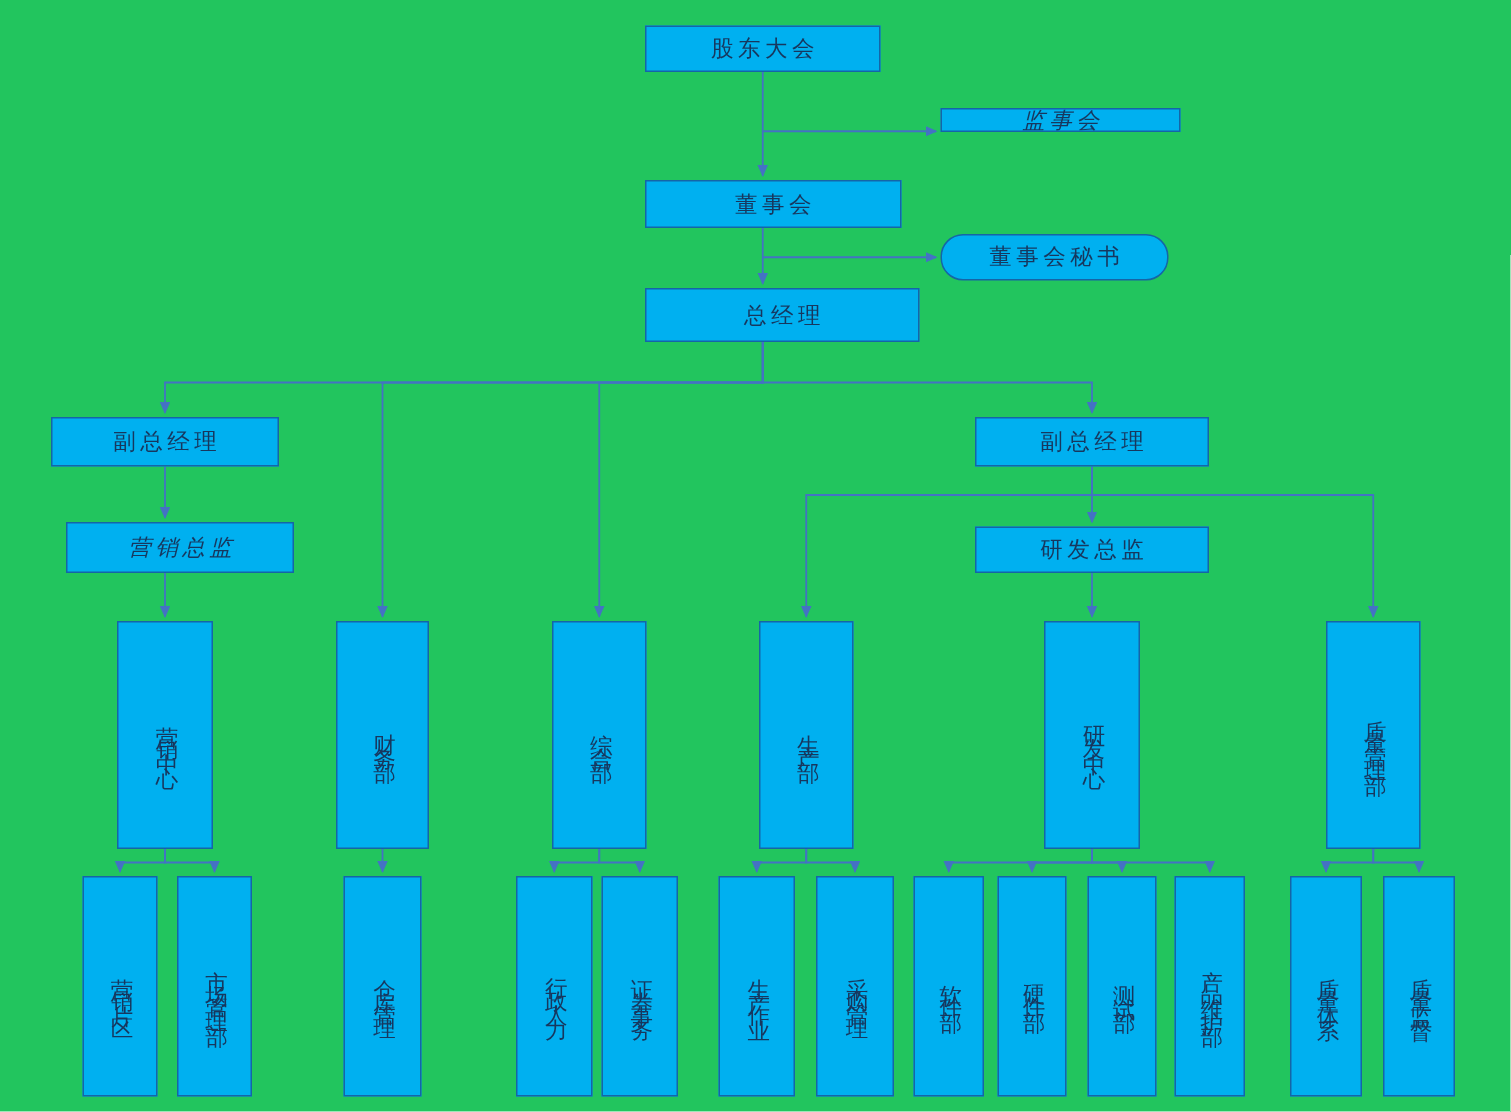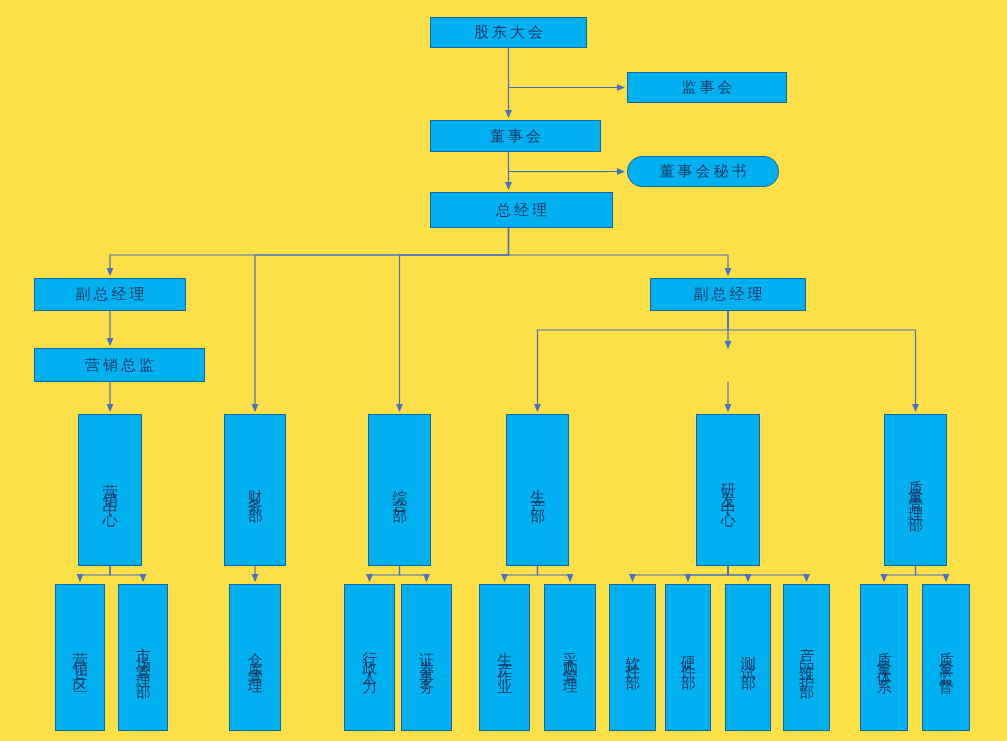--- a/index.html
+++ b/index.html
@@ -40,21 +40,21 @@
     writing-mode: vertical-rl;
     text-orientation: upright;
     letter-spacing: 9px;
     line-height: 1.1;
     white-space: nowrap;
   }
 </style>
 </head>
 <body>
 
-<div id="stage" style="background: #fde047;">
+<div id="stage" style="background: #22c55e;">
   <svg id="edges" width="1007" height="741" viewBox="0 0 1007 741" xmlns="http://www.w3.org/2000/svg">
     <defs>
       <marker id="arrowhead" markerWidth="9" markerHeight="8" refX="7" refY="3.5" orient="auto" markerUnits="userSpaceOnUse">
         <path d="M0,0 L8,3.5 L0,7 Z" fill="#4472C4"></path>
       </marker>
     </defs>
   <path d="M 508.5 48 L 508.5 117" fill="none" stroke="#4472C4" stroke-width="1.2" marker-end="url(#arrowhead)"></path>
       <path d="M 508.5 87.5 L 624 87.5" fill="none" stroke="#4472C4" stroke-width="1.2" marker-end="url(#arrowhead)"></path>
       <path d="M 508.5 152 L 508.5 189" fill="none" stroke="#4472C4" stroke-width="1.2" marker-end="url(#arrowhead)"></path>
       <path d="M 508.5 171.5 L 624 171.5" fill="none" stroke="#4472C4" stroke-width="1.2" marker-end="url(#arrowhead)"></path>
@@ -79,40 +79,43 @@
       <path d="M 728 566 L 728 575 L 688 575 L 688 581" fill="none" stroke="#4472C4" stroke-width="1.2" marker-end="url(#arrowhead)"></path>
       <path d="M 728 566 L 728 575 L 748 575 L 748 581" fill="none" stroke="#4472C4" stroke-width="1.2" marker-end="url(#arrowhead)"></path>
       <path d="M 728 566 L 728 575 L 806.5 575 L 806.5 581" fill="none" stroke="#4472C4" stroke-width="1.2" marker-end="url(#arrowhead)"></path>
       <path d="M 915.5 566 L 915.5 575 L 884 575 L 884 581" fill="none" stroke="#4472C4" stroke-width="1.2" marker-end="url(#arrowhead)"></path>
       <path d="M 915.5 566 L 915.5 575 L 946 575 L 946 581" fill="none" stroke="#4472C4" stroke-width="1.2" marker-end="url(#arrowhead)"></path>
     </svg>
 
 <div class="node horizontal" style="left: 430px; top: 17px; width: 157px; height: 31px; background: rgb(0, 176, 240); border-color: rgb(21, 101, 167); color: rgb(23, 55, 94);">
       <span>股东大会</span>
     </div>
-    <div class="node horizontal" style="left: 627px; top: 72px; width: 160px; height: 31px; background: rgb(0, 176, 240); border-color: rgb(21, 101, 167); color: rgb(23, 55, 94);">
+    <div class="node horizontal" style="left: 627px; top: 72px; width: 160px; height: 16px; background: rgb(0, 176, 240); border-color: rgb(21, 101, 167); color: rgb(23, 55, 94); font-style: italic;">
       <span>监事会</span>
     </div>
     <div class="node horizontal" style="left: 430px; top: 120px; width: 171px; height: 32px; background: rgb(0, 176, 240); border-color: rgb(21, 101, 167); color: rgb(23, 55, 94);">
       <span>董事会</span>
     </div>
     <div class="node horizontal" style="left: 627px; top: 156px; width: 152px; height: 31px; background: rgb(0, 176, 240); border-color: rgb(21, 101, 167); color: rgb(23, 55, 94); border-radius: 15px;">
       <span>董事会秘书</span>
     </div>
     <div class="node horizontal" style="left: 430px; top: 192px; width: 183px; height: 36px; background: rgb(0, 176, 240); border-color: rgb(21, 101, 167); color: rgb(23, 55, 94);">
       <span>总经理</span>
     </div>
     <div class="node horizontal" style="left: 34px; top: 278px; width: 152px; height: 33px; background: rgb(0, 176, 240); border-color: rgb(21, 101, 167); color: rgb(23, 55, 94);">
       <span>副总经理</span>
     </div>
     <div class="node horizontal" style="left: 650px; top: 278px; width: 156px; height: 33px; background: rgb(0, 176, 240); border-color: rgb(21, 101, 167); color: rgb(23, 55, 94);">
       <span>副总经理</span>
     </div>
-    <div class="node horizontal" style="left: 34px; top: 348px; width: 171px; height: 34px; background: rgb(0, 176, 240); border-color: rgb(21, 101, 167); color: rgb(23, 55, 94);">
+    <div class="node horizontal" style="left: 44px; top: 348px; width: 152px; height: 34px; background: rgb(0, 176, 240); border-color: rgb(21, 101, 167); color: rgb(23, 55, 94); font-style: italic;">
       <span>营销总监</span>
+    </div>
+    <div class="node horizontal" style="left: 650px; top: 351px; width: 156px; height: 31px; background: rgb(0, 176, 240); border-color: rgb(21, 101, 167); color: rgb(23, 55, 94);">
+      <span>研发总监</span>
     </div>
     <div class="node vertical" style="left: 78px; top: 414px; width: 64px; height: 152px; background: rgb(0, 176, 240); border-color: rgb(21, 101, 167); color: rgb(23, 55, 94);">
       <span>营销中心</span>
     </div>
     <div class="node vertical" style="left: 224px; top: 414px; width: 62px; height: 152px; background: rgb(0, 176, 240); border-color: rgb(21, 101, 167); color: rgb(23, 55, 94);">
       <span>财务部</span>
     </div>
     <div class="node vertical" style="left: 368px; top: 414px; width: 63px; height: 152px; background: rgb(0, 176, 240); border-color: rgb(21, 101, 167); color: rgb(23, 55, 94);">
       <span>综合部</span>
     </div>

